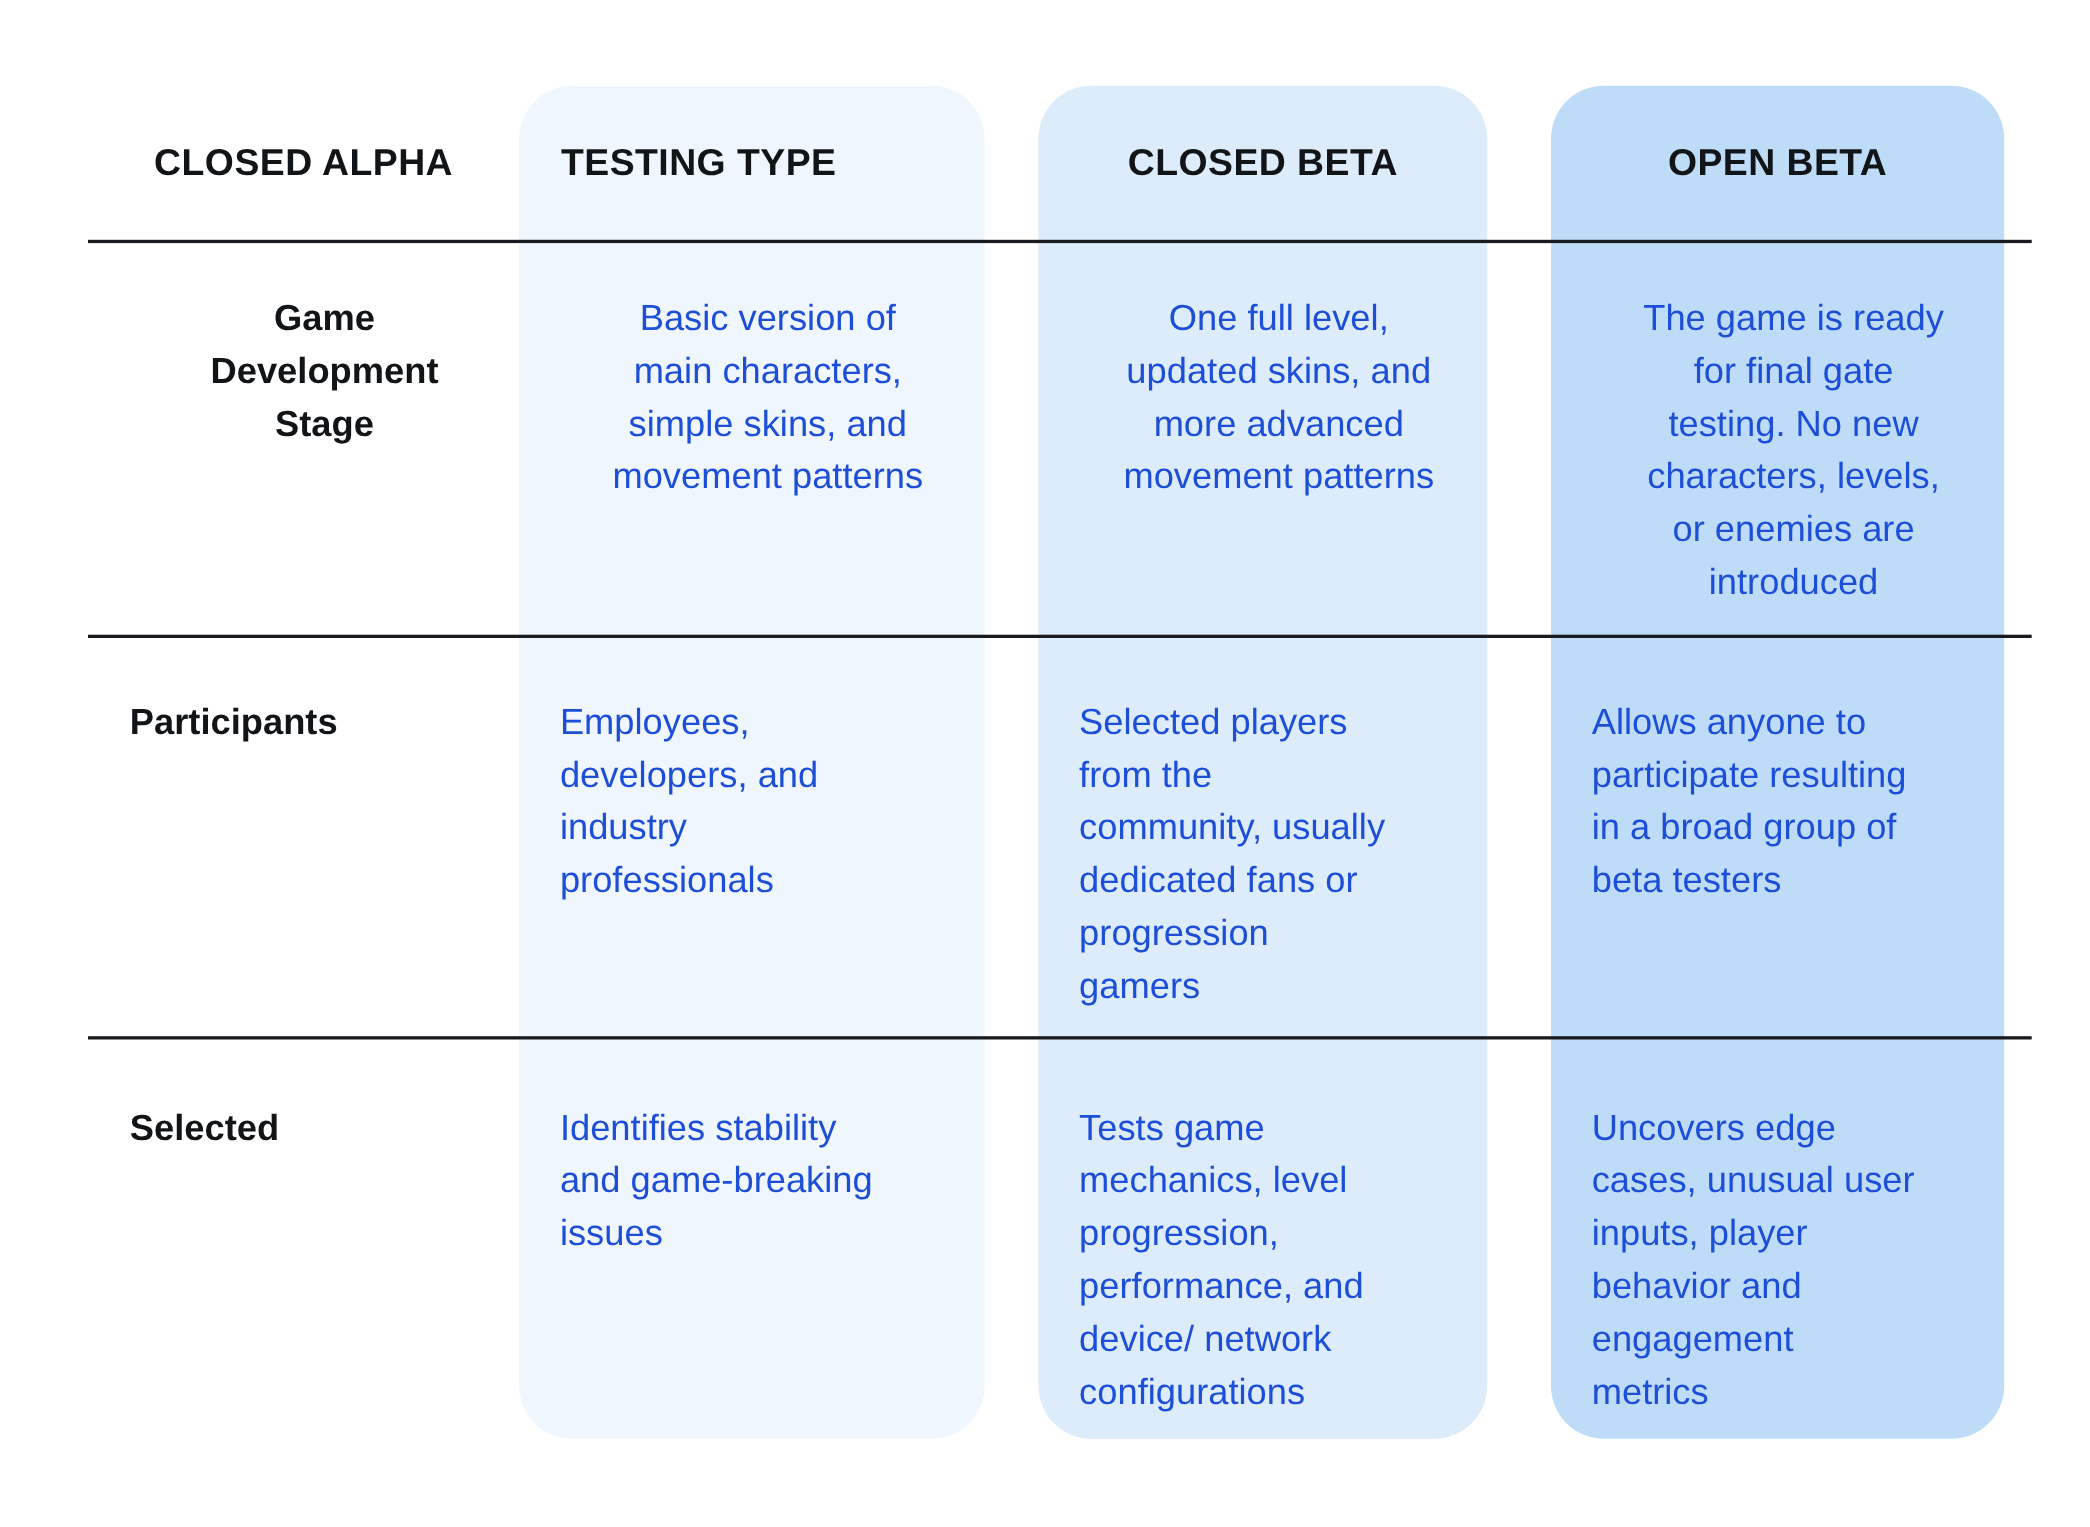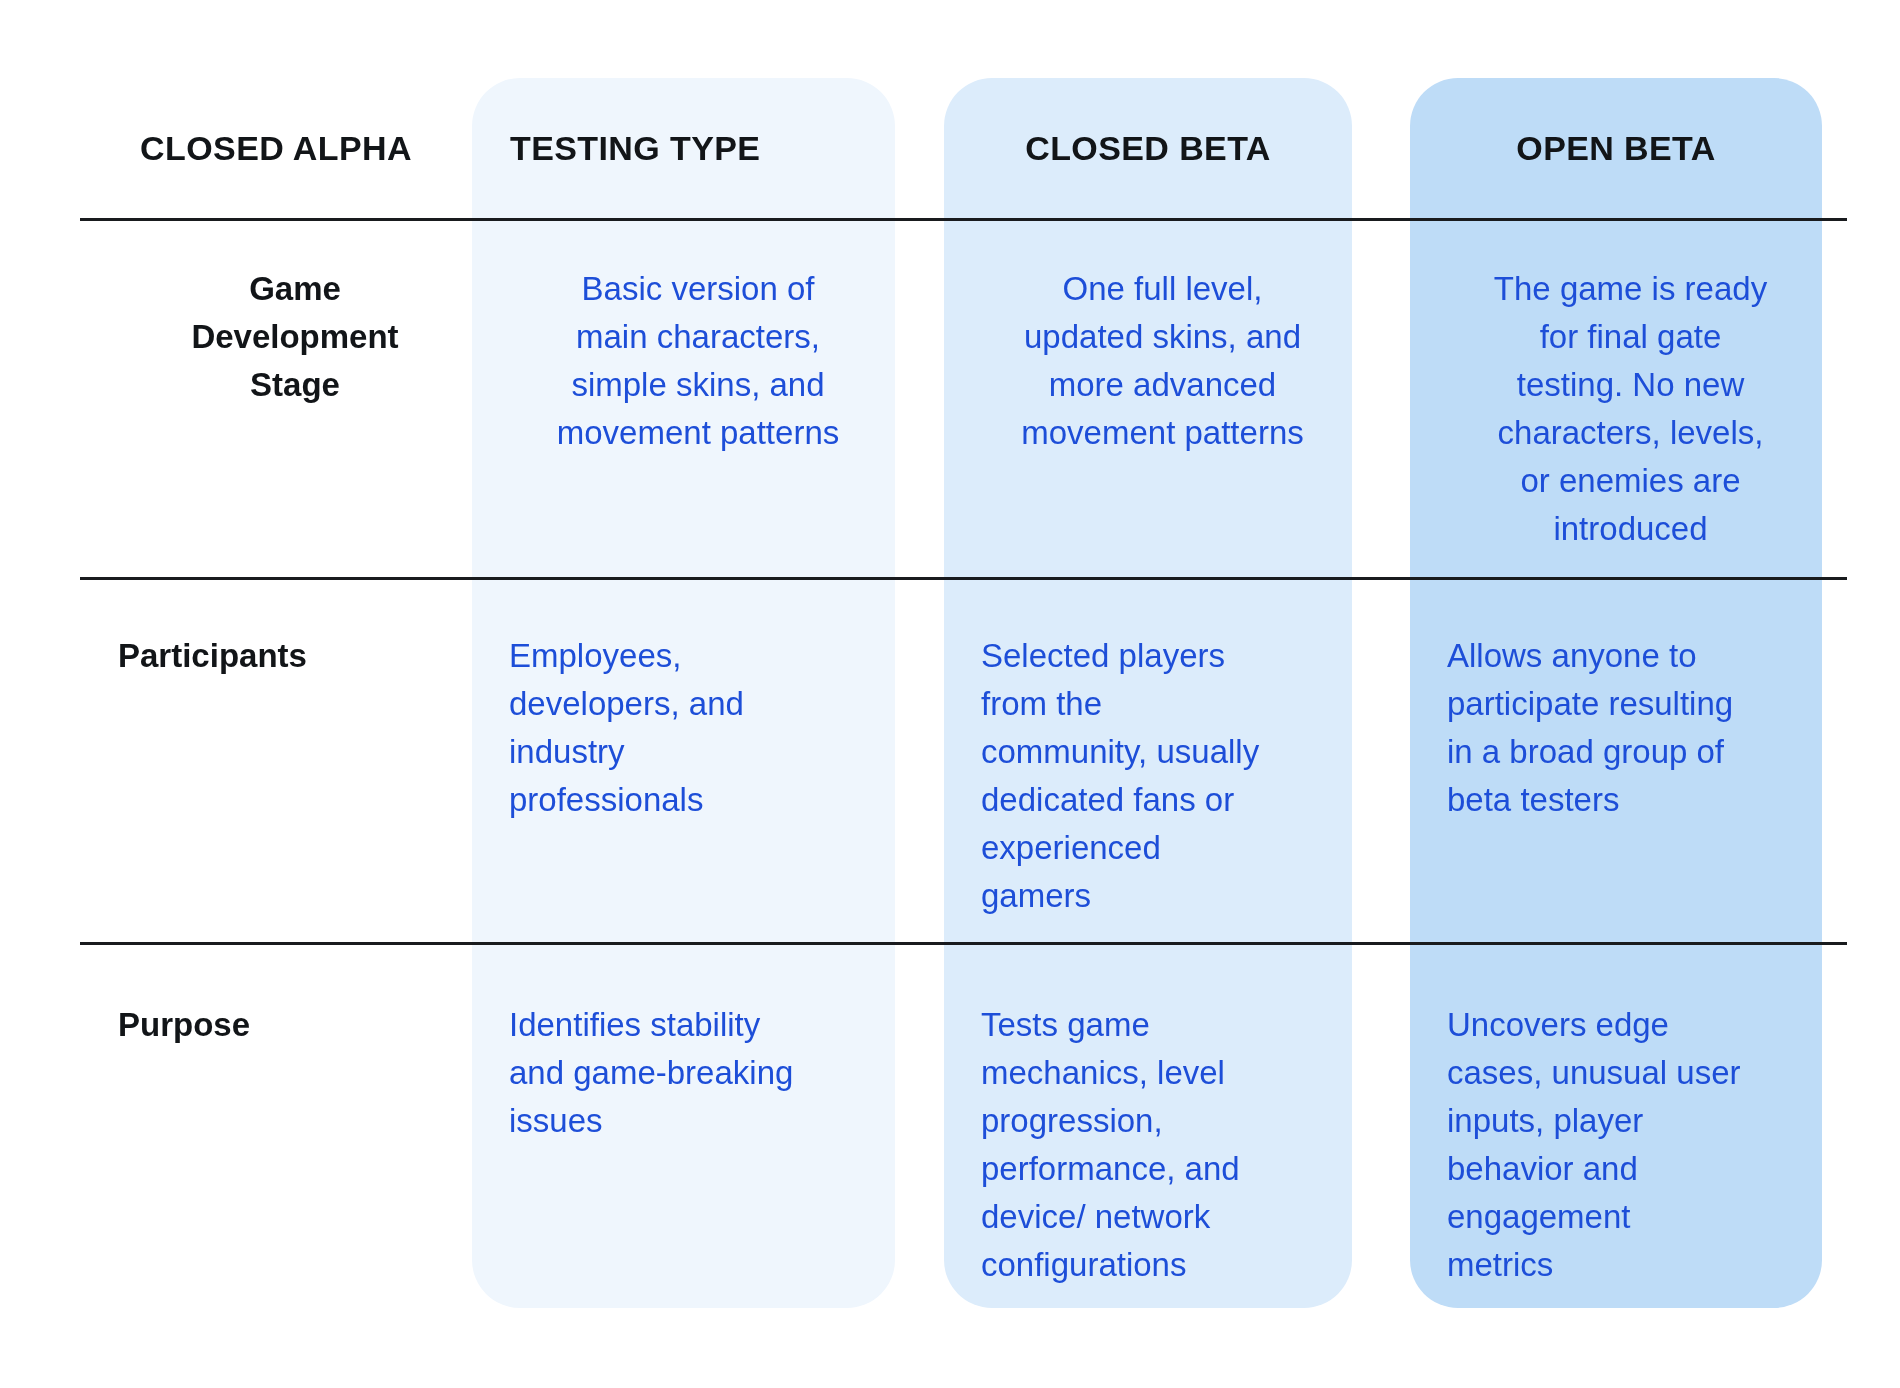--- a/index.html
+++ b/index.html
@@ -127,32 +127,32 @@
       <div class="cell label-cell row-label">Participants</div>
       <div class="cell body-cell">Employees,
 developers, and
 industry
 professionals</div>
       <div class="cell"></div>
       <div class="cell body-cell">Selected players
 from the
 community, usually
 dedicated fans or
-experienced
+progression
 gamers</div>
       <div class="cell"></div>
       <div class="cell body-cell">Allows anyone to
 participate resulting
 in a broad group of
 beta testers</div>
       <div class="cell"></div>
     </div>
 
     <div class="row r3">
-      <div class="cell label-cell row-label">Purpose</div>
+      <div class="cell label-cell row-label">Selected</div>
       <div class="cell body-cell">Identifies stability
 and game-breaking
 issues</div>
       <div class="cell"></div>
       <div class="cell body-cell">Tests game
 mechanics, level
 progression,
 performance, and
 device/ network
 configurations</div>

